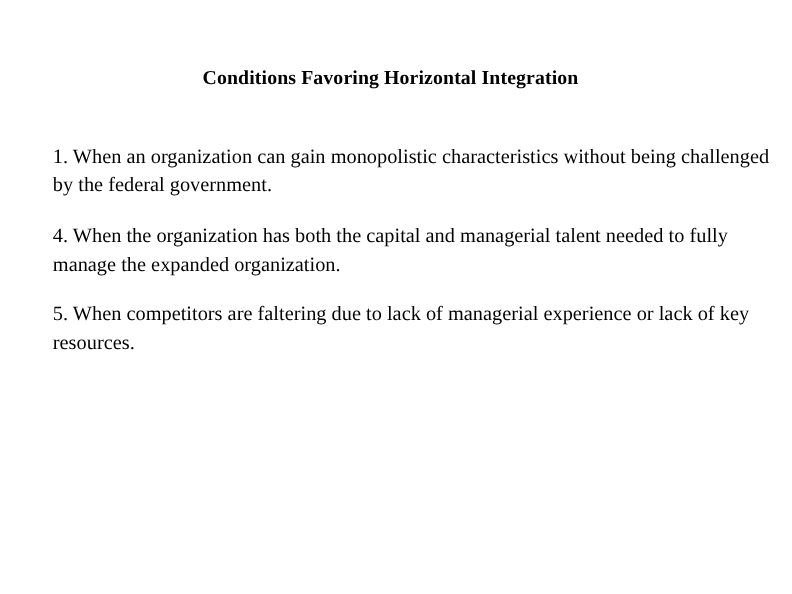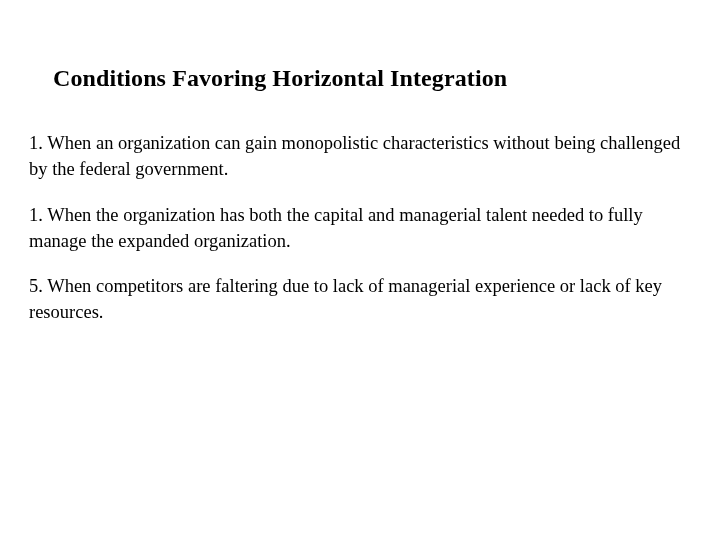--- a/index.html
+++ b/index.html
@@ -16,32 +16,32 @@
   }
   .slide {
     position: relative;
     width: 720px;
     height: 540px;
     box-sizing: border-box;
   }
   .slide-title {
     position: absolute;
     top: 48px;
-    left: 53px;
+    left: 35px;
     width: 640px;
-    text-align: left;
-    font-size: 24px;
+    text-align: center;
+    font-size: 18px;
     font-weight: bold;
     line-height: 1.2;
     letter-spacing: 0.1px;
   }
   .body-list {
     position: absolute;
     top: 130px;
-    left: 29px;
+    left: 48px;
     width: 655px;
   }
   .body-item {
     font-size: 18.5px;
     line-height: 1.42;
     margin: 0 0 19px 0;
     text-align: left;
   }
   .body-item:last-child {
     margin-bottom: 4px;
@@ -49,17 +49,17 @@
 </style>
 </head>
 <body>
 
 <div class="slide">
 
   <h1 class="slide-title">Conditions Favoring Horizontal Integration</h1>
 
   <div class="body-list">
     <p class="body-item">1. When an organization can gain monopolistic characteristics without being challenged by the federal government.</p>
-    <p class="body-item">1. When the organization has both the capital and managerial talent needed to fully manage the expanded organization.</p>
+    <p class="body-item">4. When the organization has both the capital and managerial talent needed to fully manage the expanded organization.</p>
     <p class="body-item">5. When competitors are faltering due to lack of managerial experience or lack of key resources.</p>
   </div>
 
 </div>
 
 </body></html>

